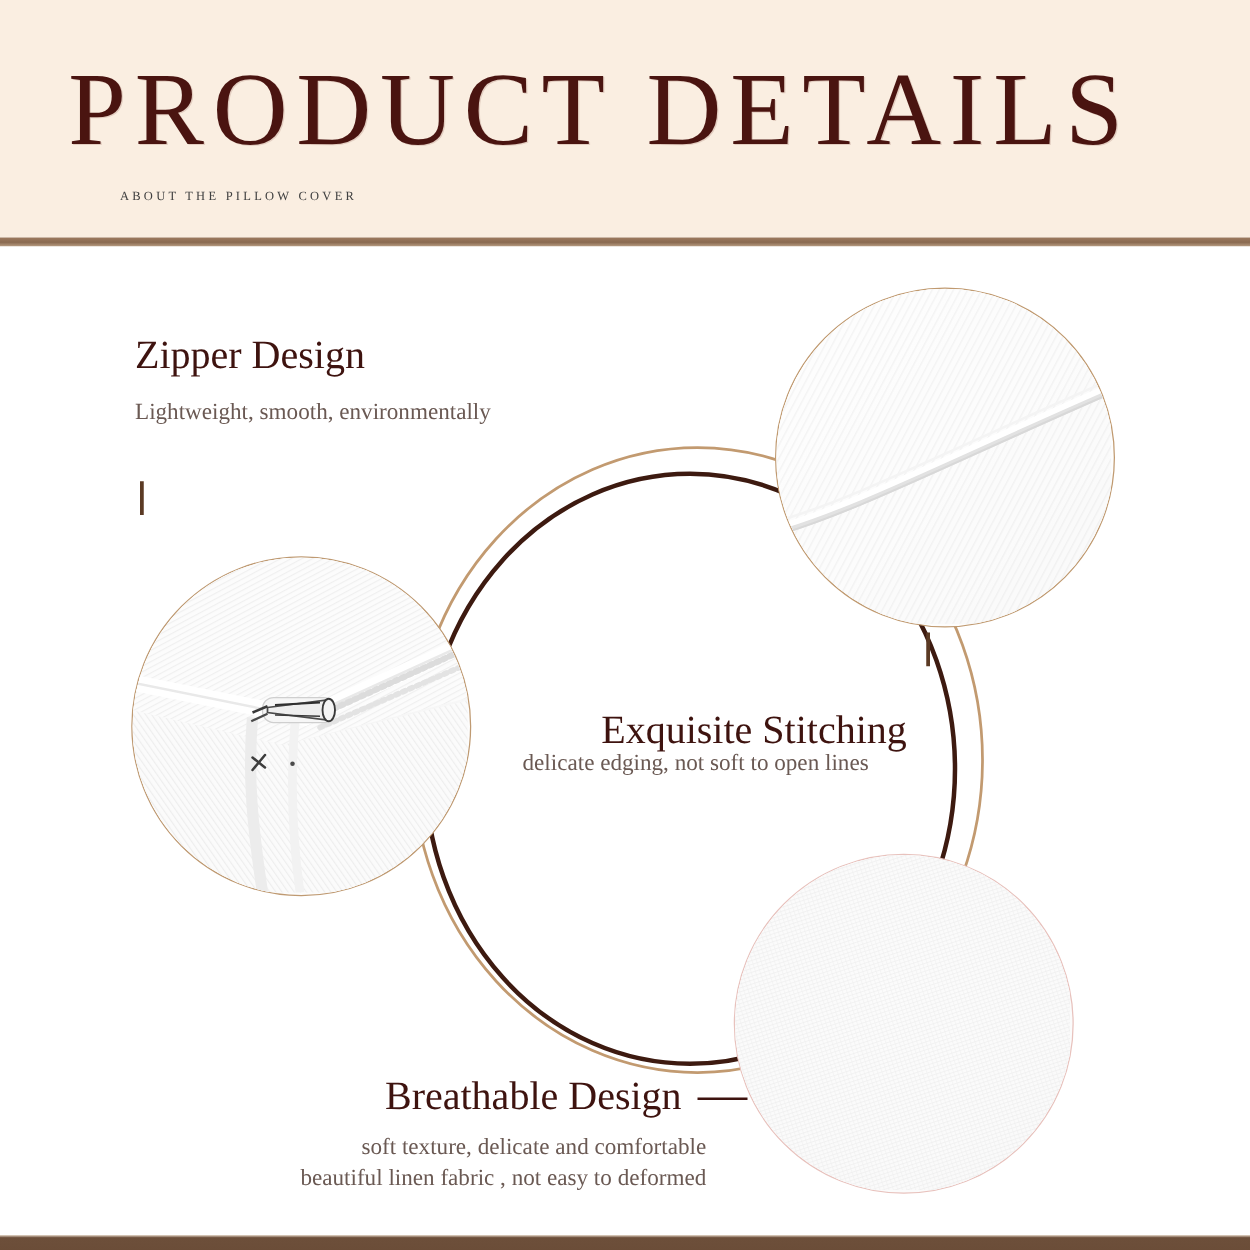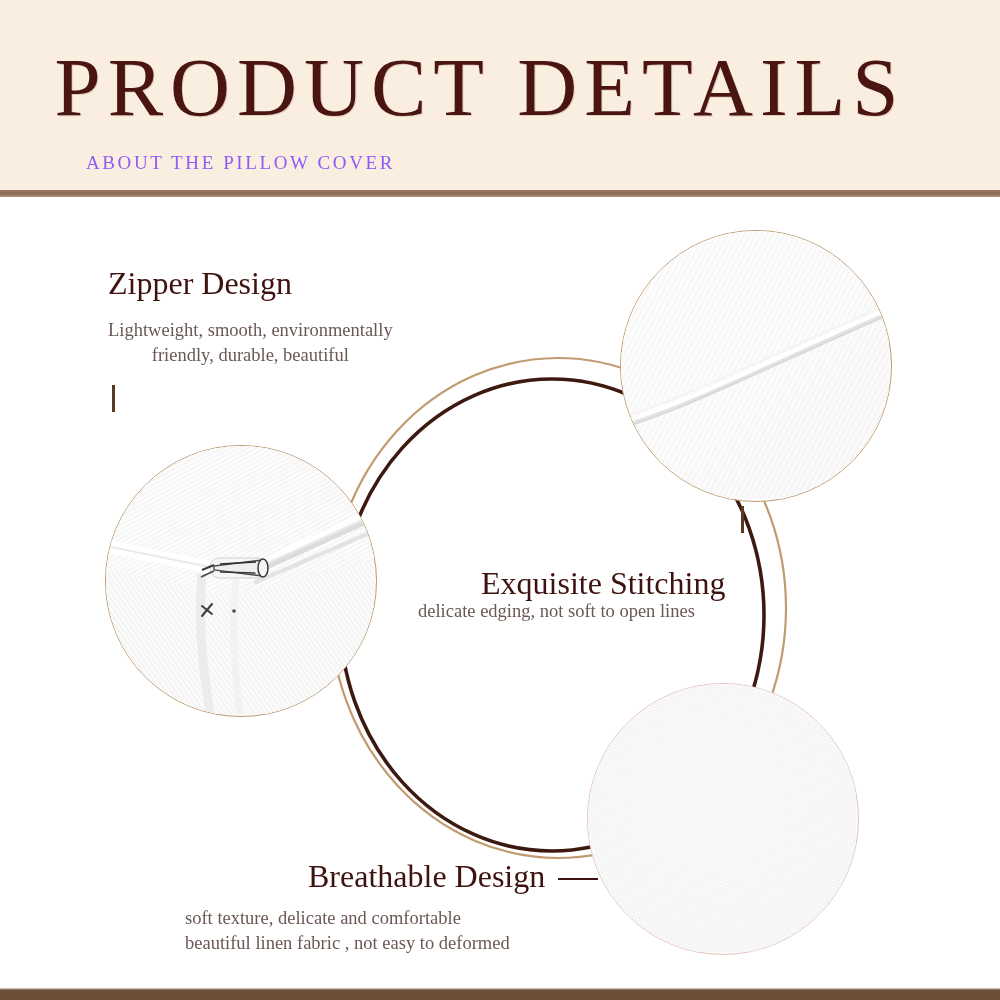--- a/index.html
+++ b/index.html
@@ -36,25 +36,25 @@
     font-size: 83px;
     line-height: 1;
     letter-spacing: 7px;
     color: #4a1410;
     font-weight: 400;
     text-shadow: 1px 1px 0 rgba(120,60,50,0.18);
     white-space: nowrap;
   }
   .header-subtitle {
     position: absolute;
-    left: 86px;
+    left: 96px;
     top: 152px;
-    font-size: 19px;
+    font-size: 10px;
     letter-spacing: 2.6px;
-    color: #8b5cf6;
+    color: #404040;
     white-space: nowrap;
   }
   .header-rule {
     position: absolute;
     left: 0;
     top: 190px;
     width: 1000px;
     height: 7px;
     background: linear-gradient(to bottom, #9d7a5f 0%, #8a6a50 55%, #b59a80 100%);
   }
@@ -132,21 +132,21 @@
 
   #zipper-title  { left: 108px; top: 267px; }
   #zipper-body   { left: 108px; top: 318px; text-align: center; }
   #zipper-tick   { left: 112px; top: 385px; height: 27px; }
 
   #stitch-title  { left: 481px; top: 547px; margin-top: 20px; }
   #stitch-body   { left: 418px; top: 599px; }
   #stitch-tick   { left: 741px; top: 506px; height: 27px; }
 
   #linen-title   { left: 308px; top: 860px; }
-  #linen-body    { left: 185px; top: 906px; text-align: left; width: 380px; white-space: normal; }
+  #linen-body    { left: 185px; top: 906px; text-align: right; width: 380px; white-space: normal; }
   .linen-dash {
     display: inline-block;
     vertical-align: 0.22em;
     width: 40px;
     height: 2px;
     background: #3e130f;
     margin-left: 13px;
   }
 </style>
 </head>
@@ -258,21 +258,20 @@
       </defs>
       <rect width="268" height="268" fill="url(#linenShade)"></rect>
       <rect width="268" height="268" fill="url(#linenWeaveA)" opacity="0.85"></rect>
       <rect width="268" height="268" fill="url(#linenWeaveB)" opacity="0.55"></rect>
     </svg>
   </div>
 
   <div class="feature-title" id="zipper-title">Zipper Design</div>
   <div class="feature-body" id="zipper-body">
     <div>Lightweight, smooth, environmentally</div>
-    <div>friendly, durable, beautiful</div>
   </div>
   <div class="tick" id="zipper-tick"></div>
 
   <div class="tick" id="stitch-tick"></div>
   <div class="feature-title" id="stitch-title">Exquisite Stitching</div>
   <div class="feature-body" id="stitch-body">
     <div>delicate edging, not soft to open lines</div>
   </div>
 
   <div class="feature-title" id="linen-title">

